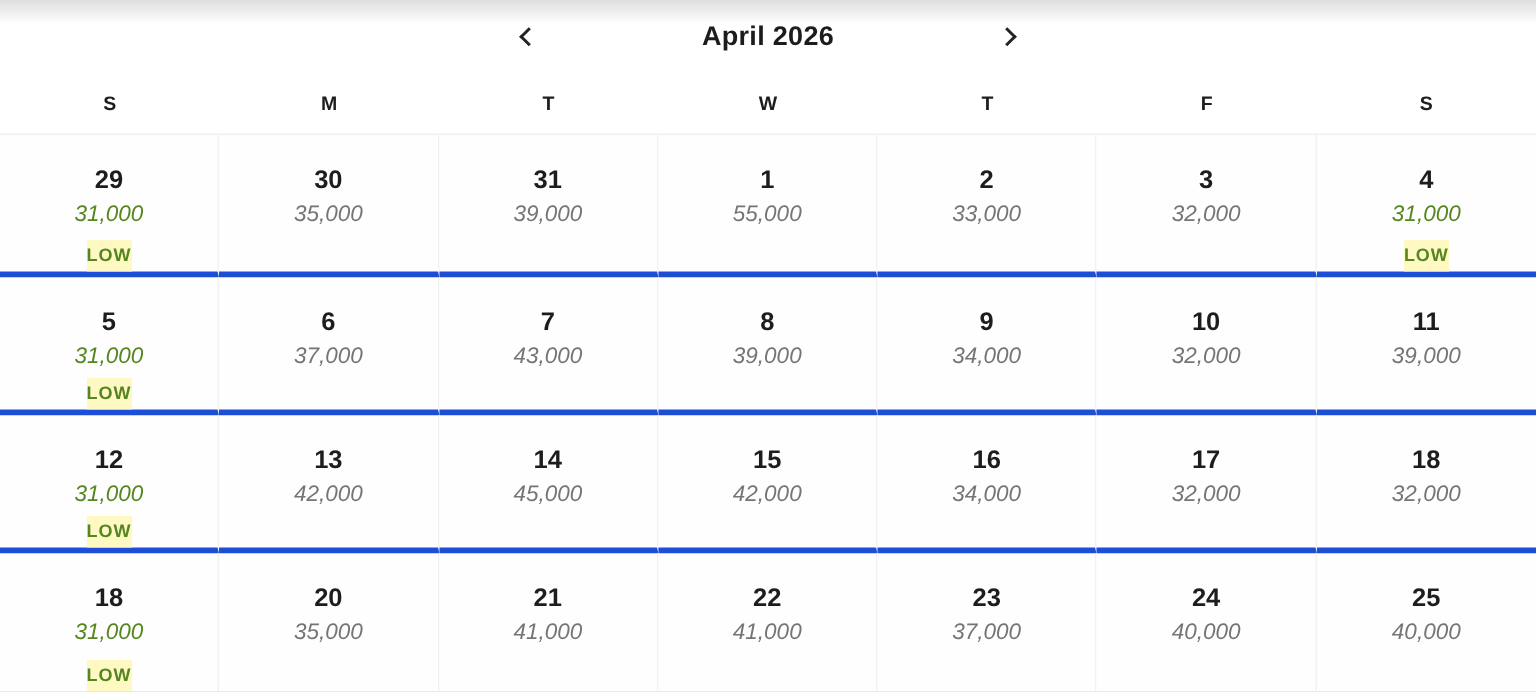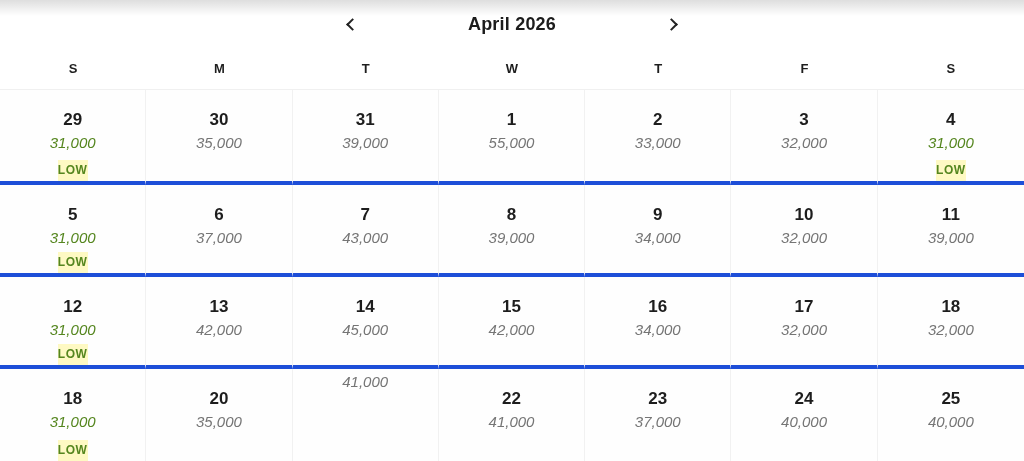--- a/index.html
+++ b/index.html
@@ -237,20 +237,21 @@
       <div class="cell low">
         <span class="date">18</span>
         <span class="price">31,000</span>
         <span class="low-badge">LOW</span>
       </div>
       <div class="cell">
         <span class="date">20</span>
         <span class="price">35,000</span>
       </div>
       <div class="cell">
+        <span class="date">21</span>
         <span class="price">41,000</span>
       </div>
       <div class="cell">
         <span class="date">22</span>
         <span class="price">41,000</span>
       </div>
       <div class="cell">
         <span class="date">23</span>
         <span class="price">37,000</span>
       </div>

